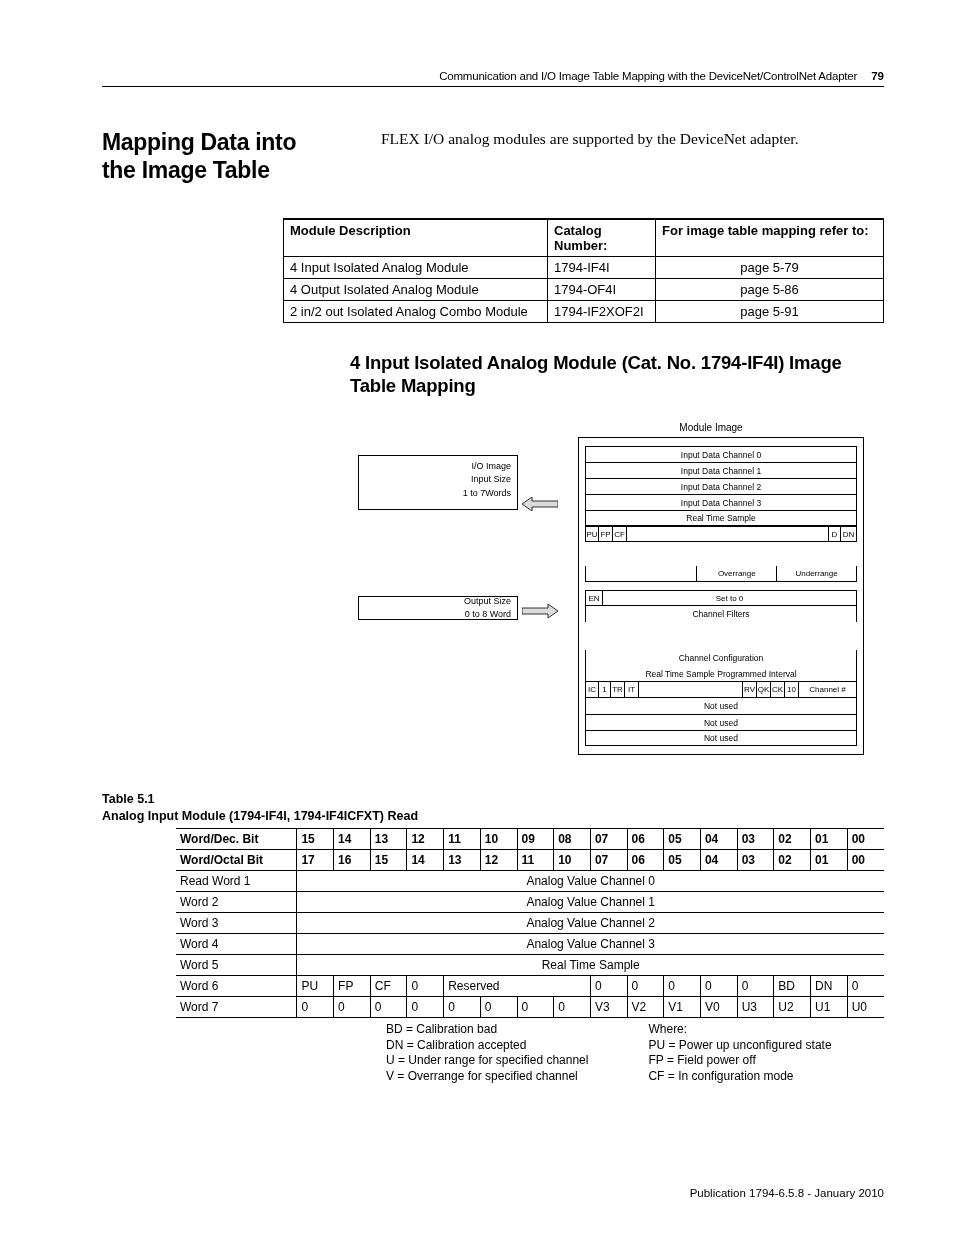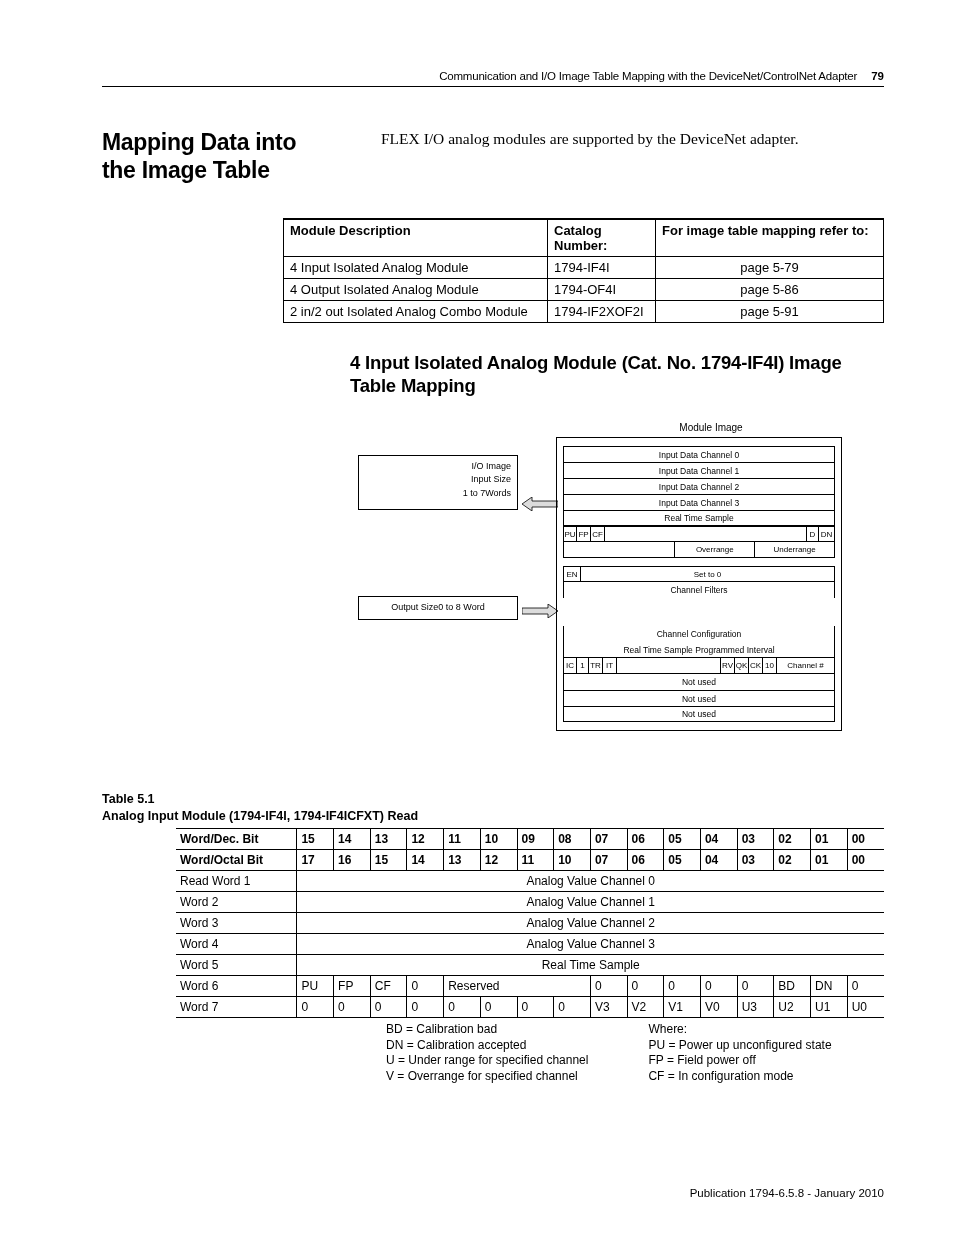--- a/index.html
+++ b/index.html
@@ -110,33 +110,33 @@
     width: 160px;
   }
   .diag .iobox, .diag .outbox {
     border: 1px solid #000;
     padding: 4px 6px;
     text-align: right;
     font-size: 9px;
     line-height: 1.45;
   }
   .diag .iobox { height: 55px; }
-  .diag .outbox { height: 24px; margin-top: 86px; display:flex; flex-direction:row; justify-content:center; }
+  .diag .outbox { height: 24px; margin-top: 86px; display:flex; flex-direction:column; justify-content:center; }
   .diag .arrow {
     position: absolute;
     width: 36px; height: 14px;
     left: 164px;
   }
   .diag .arrowL { top: 60px; }
   .diag .arrowR { top: 167px; }
   .diag .arrow svg { width: 100%; height: 100%; display:block; }
 
   .mi {
     position: absolute;
-    left: 198px; top: 0;
+    left: 220px; top: 0;
     width: 286px;
     border: 1px solid #000;
     padding: 8px 6px 8px 6px;
   }
   .mi .stack { display: flex; flex-direction: column; }
   .mi .cell {
     border: 1px solid #000;
     border-bottom: none;
     height: 16px;
     display: flex;
@@ -148,21 +148,21 @@
   .mi .cell:last-child { border-bottom: 1px solid #000; }
   .mi .rowflex { display: flex; }
   .mi .rowflex .sub {
     border: 1px solid #000;
     height: 16px;
     display: flex; align-items: center; justify-content: center;
     font-size: 8px;
   }
   .mi .gap { height: 8px; }
   .mi .stack2 .cell:last-child { border-bottom:1px solid #000; }
-  .mi .flex-under { display:flex; height:16px; }
+  .mi .flex-under { display:flex; height:16px;margin-top:24px; }
   .mi .flex-under > div {
     border:1px solid #000; border-top:none; display:flex;align-items:center;justify-content:center; font-size:8px;
   }
 
   
   .tcaption {
     font-family: "Helvetica Neue", Helvetica, Arial, sans-serif;
     font-stretch: condensed;
     font-size: 12.5px;
     font-weight: bold;

